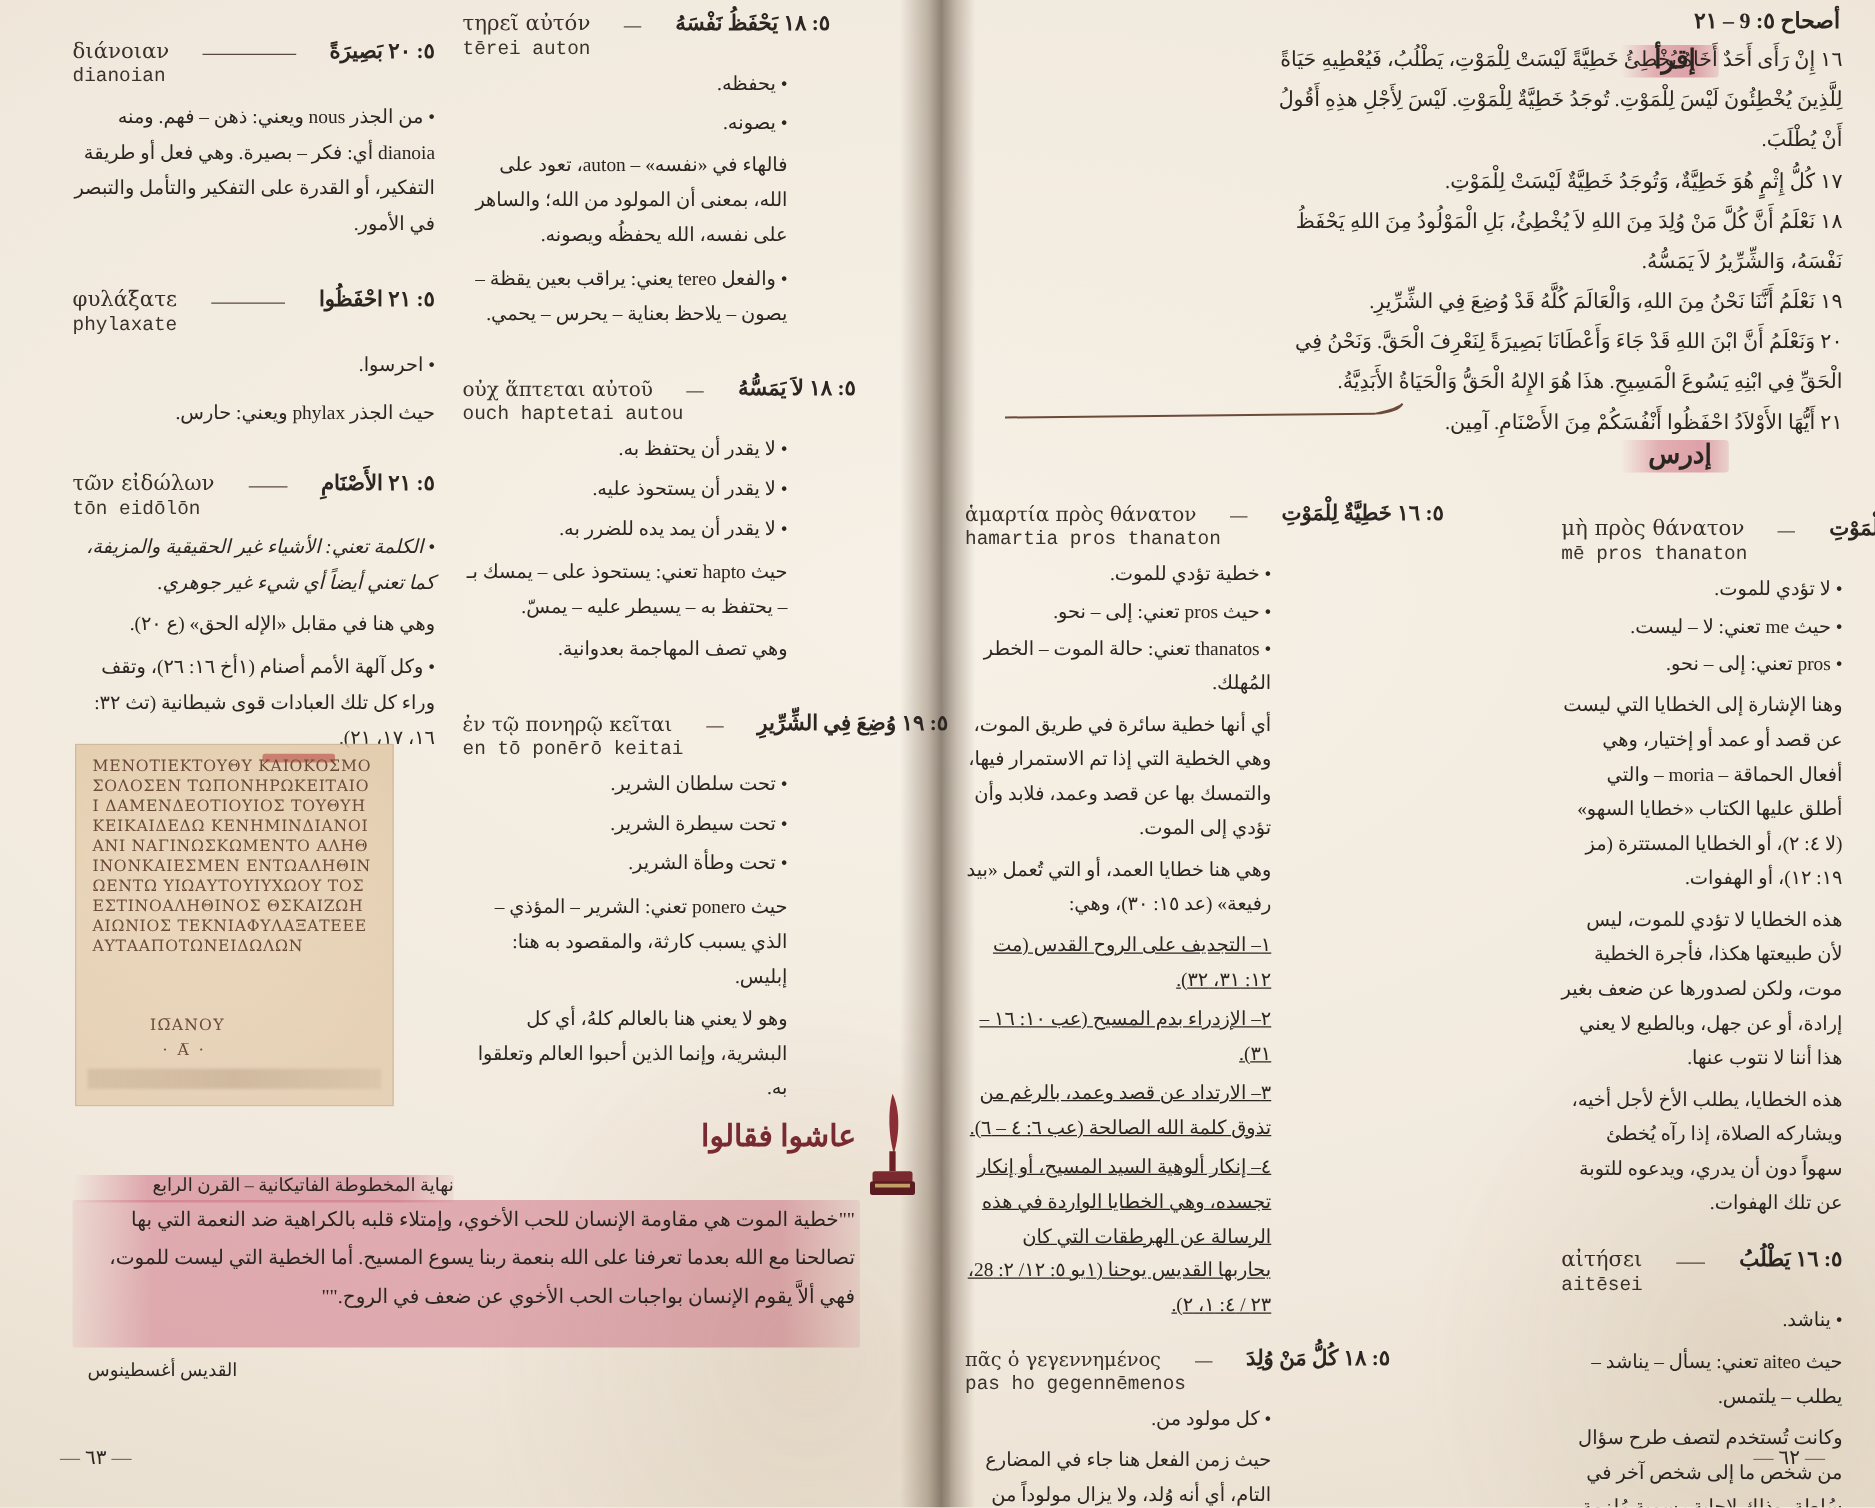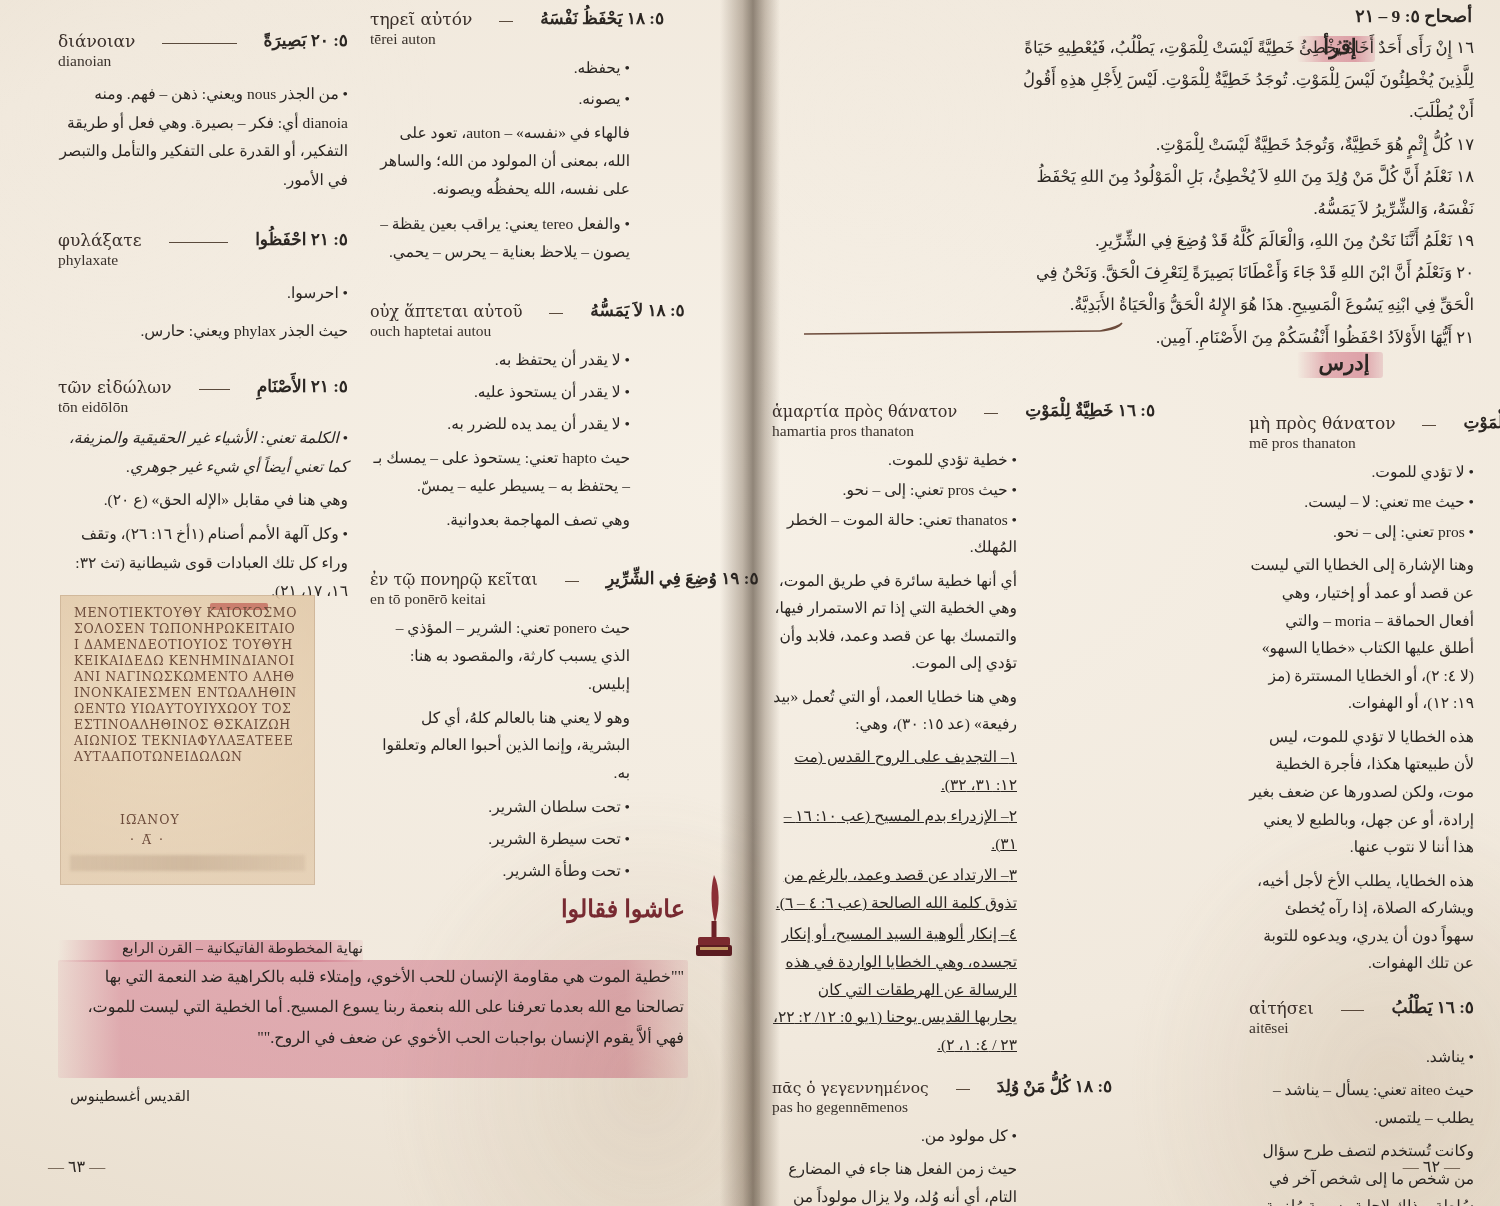--- a/index.html
+++ b/index.html
@@ -41,21 +41,21 @@
     color:#2b2622;
   }
   .gr {
     direction:ltr; text-align:left;
     color:#3a2f2a;
     font-family:"DejaVu Serif", serif;
   }
   .translit {
     direction:ltr; text-align:left;
     color:#3a322c;
-    font-family:Liberation Serif, serif;
+    font-family:Liberation Mono, monospace;
     font-size:15.5px;
     margin-top:1px;
   }
   .bullets { margin-top:6px; }
   .bullets div { margin-bottom:3px; }
 
   
   .col { position:absolute; }
 
   
@@ -262,21 +262,21 @@
           <div>• thanatos تعني: حالة الموت – الخطر المُهلك.</div>
         </div>
         <div class="ar" style="font-size:15.5px; line-height:1.78; margin-top:6px;">
           <div style="margin-bottom:6px;">أي أنها خطية سائرة في طريق الموت، وهي الخطية التي إذا تم الاستمرار فيها، والتمسك بها عن قصد وعمد، فلابد وأن تؤدي إلى الموت.</div>
           <div>وهي هنا خطايا العمد، أو التي تُعمل «بيد رفيعة» (عد ١٥: ٣٠)، وهي:</div>
         </div>
         <div class="ar numlist" style="font-size:15.5px; line-height:1.78; margin-top:5px;">
           <div>١– التجديف على الروح القدس (مت ١٢: ٣١، ٣٢).</div>
           <div>٢– الإزدراء بدم المسيح (عب ١٠: ١٦ – ٣١).</div>
           <div>٣– الارتداد عن قصد وعمد، بالرغم من تذوق كلمة الله الصالحة (عب ٦: ٤ – ٦).</div>
-          <div>٤– إنكار ألوهية السيد المسيح، أو إنكار تجسده، وهي الخطايا الواردة في هذه الرسالة عن الهرطقات التي كان يحاربها القديس يوحنا (١يو ٥: ١٢/ ٢: ٢٢، ٢٣ / ٤: ١، ٢).</div>
+          <div>٤– إنكار ألوهية السيد المسيح، أو إنكار تجسده، وهي الخطايا الواردة في هذه الرسالة عن الهرطقات التي كان يحاربها القديس يوحنا (١يو ٥: ١٢/ ٢: 28، ٢٣ / ٤: ١، ٢).</div>
         </div>
       </div>
 
       <div style="margin-top:18px;">
         <div class="entry-head">
           <span class="gr" style="font-size:15.5px;">πᾶς ὁ γεγεννημένος</span>
           <span class="rule"></span>
           <span class="ar ar-ref">٥: ١٨ كُلُّ مَنْ وُلِدَ</span>
         </div>
         <div class="translit">pas ho gegennēmenos</div>
@@ -337,28 +337,28 @@
         </div>
       </div>
 
       <div style="margin-top:34px;">
         <div class="entry-head">
           <span class="gr" style="font-size:16px;">ἐν τῷ πονηρῷ κεῖται</span>
           <span class="rule"></span>
           <span class="ar ar-ref">٥: ١٩ وُضِعَ فِي الشِّرِّيرِ</span>
         </div>
         <div class="translit">en tō ponērō keitai</div>
-        <div class="ar" style="font-size:15.5px; line-height:1.8; margin-top:6px;">
-          <div style="margin-bottom:6px;">حيث ponero تعني: الشرير – المؤذي – الذي يسبب كارثة، والمقصود به هنا: إبليس.</div>
-          <div>وهو لا يعني هنا بالعالم كلهُ، أي كل البشرية، وإنما الذين أحبوا العالم وتعلقوا به.</div>
-        </div>
         <div class="ar bullets" style="font-size:15.5px; line-height:1.85;">
           <div>• تحت سلطان الشرير.</div>
           <div>• تحت سيطرة الشرير.</div>
           <div>• تحت وطأة الشرير.</div>
+        </div>
+        <div class="ar" style="font-size:15.5px; line-height:1.8; margin-top:6px;">
+          <div style="margin-bottom:6px;">حيث ponero تعني: الشرير – المؤذي – الذي يسبب كارثة، والمقصود به هنا: إبليس.</div>
+          <div>وهو لا يعني هنا بالعالم كلهُ، أي كل البشرية، وإنما الذين أحبوا العالم وتعلقوا به.</div>
         </div>
       </div>
     </div>
 
     <div class="col" style="left:58px; top:30px; width:290px;">
 
       <div>
         <div class="entry-head">
           <span class="gr">διάνοιαν</span>
           <span class="rule"></span>

